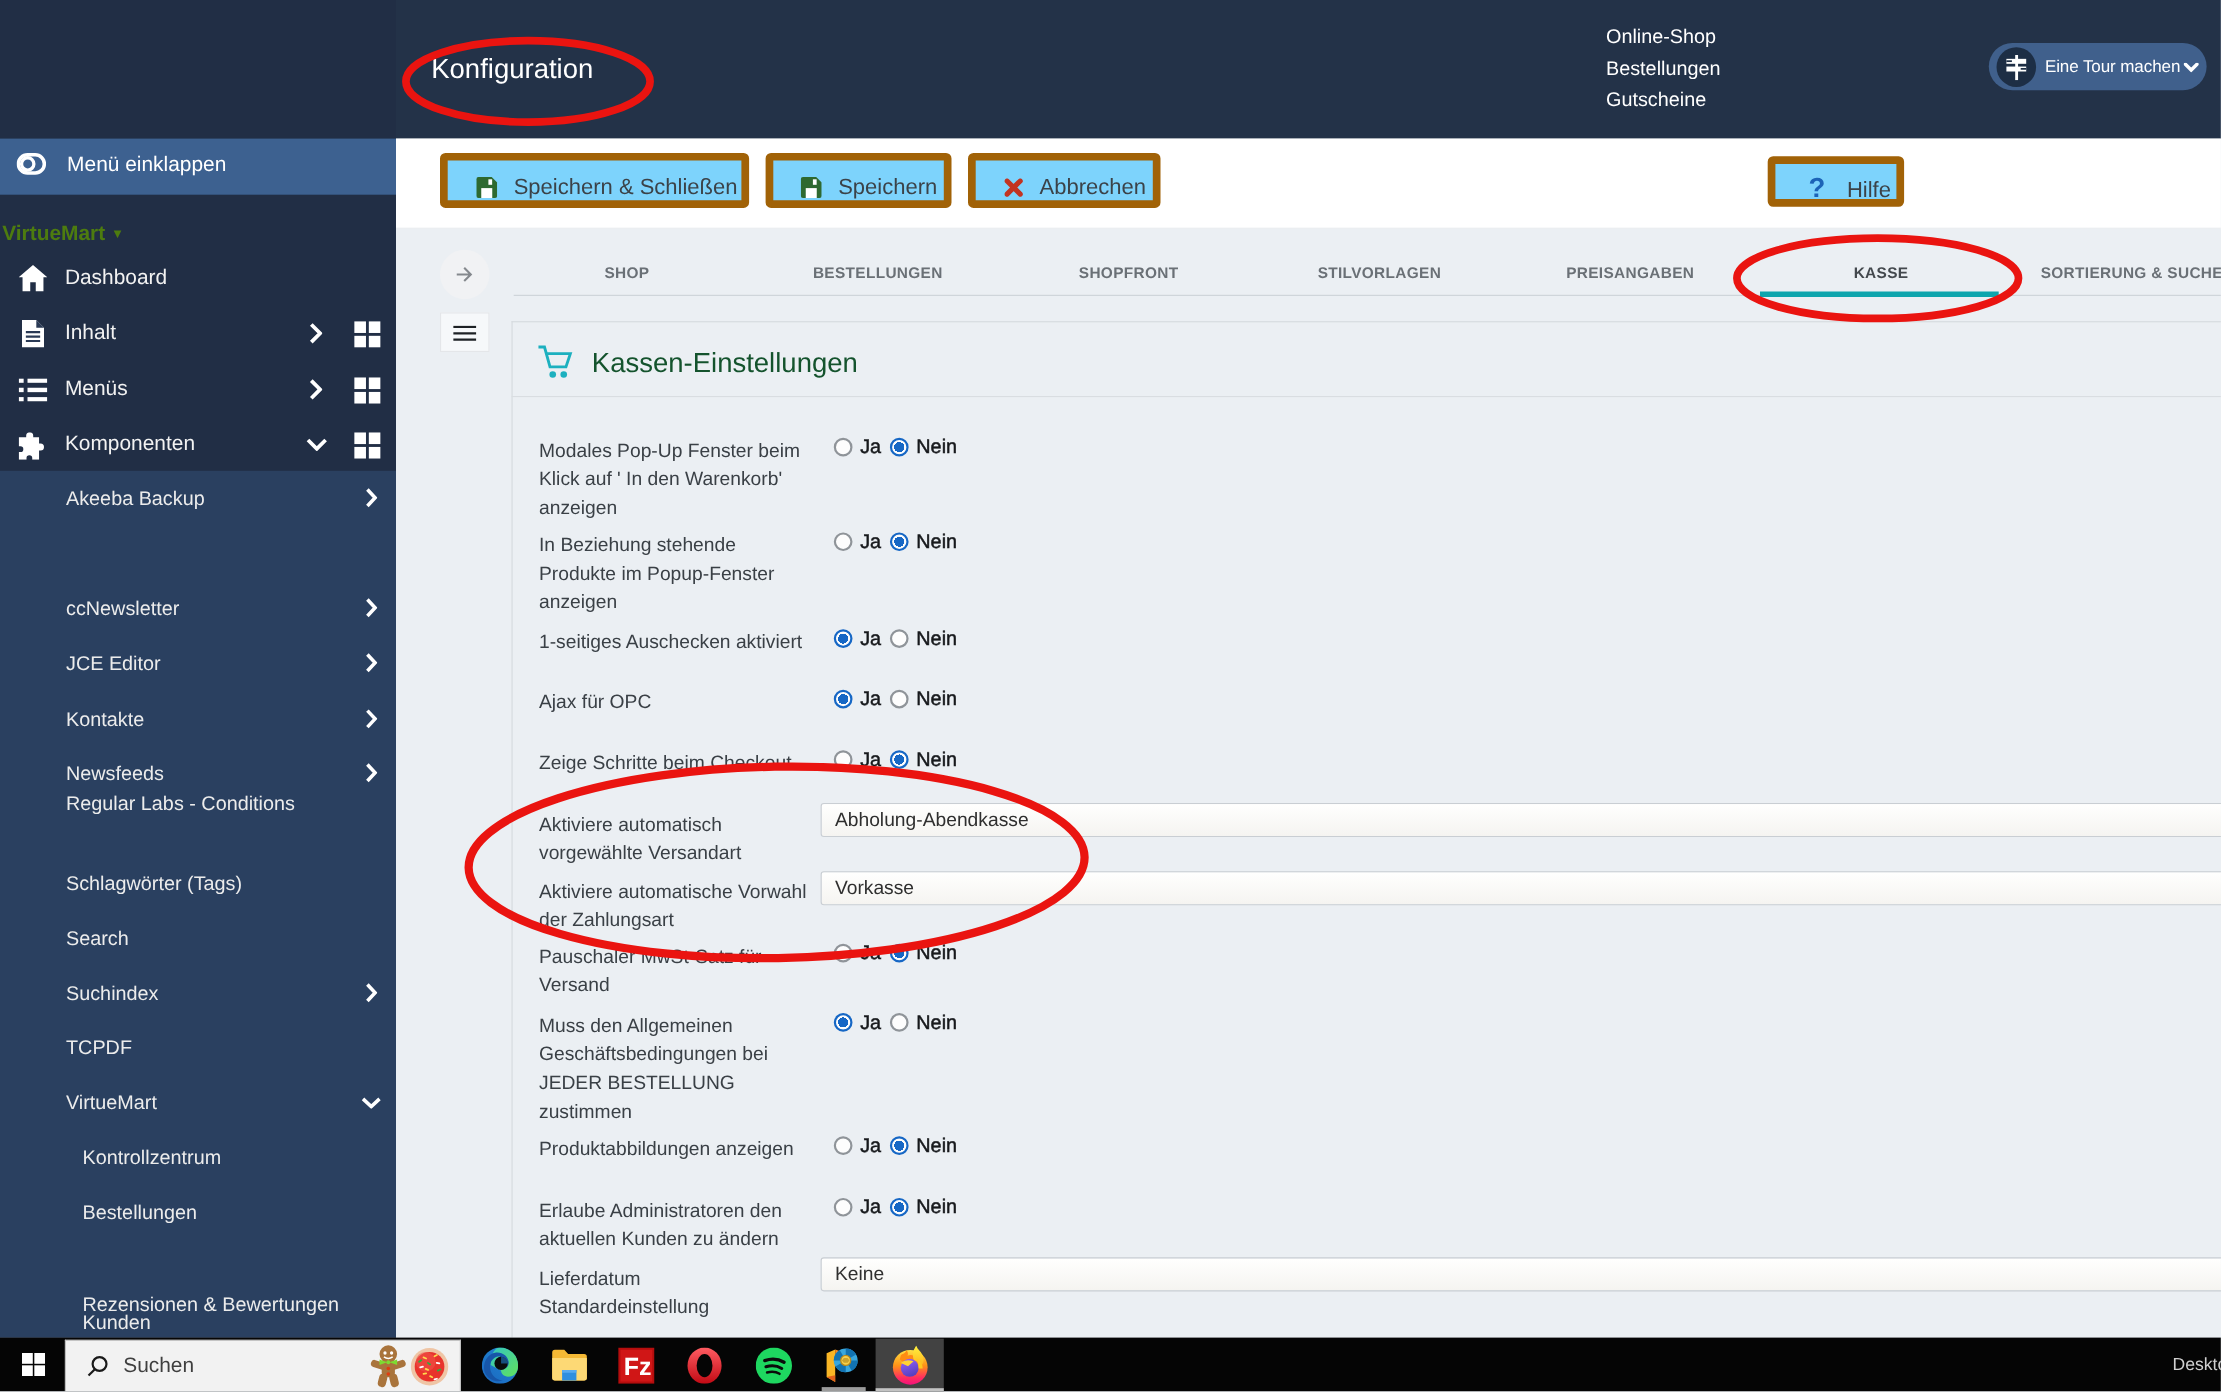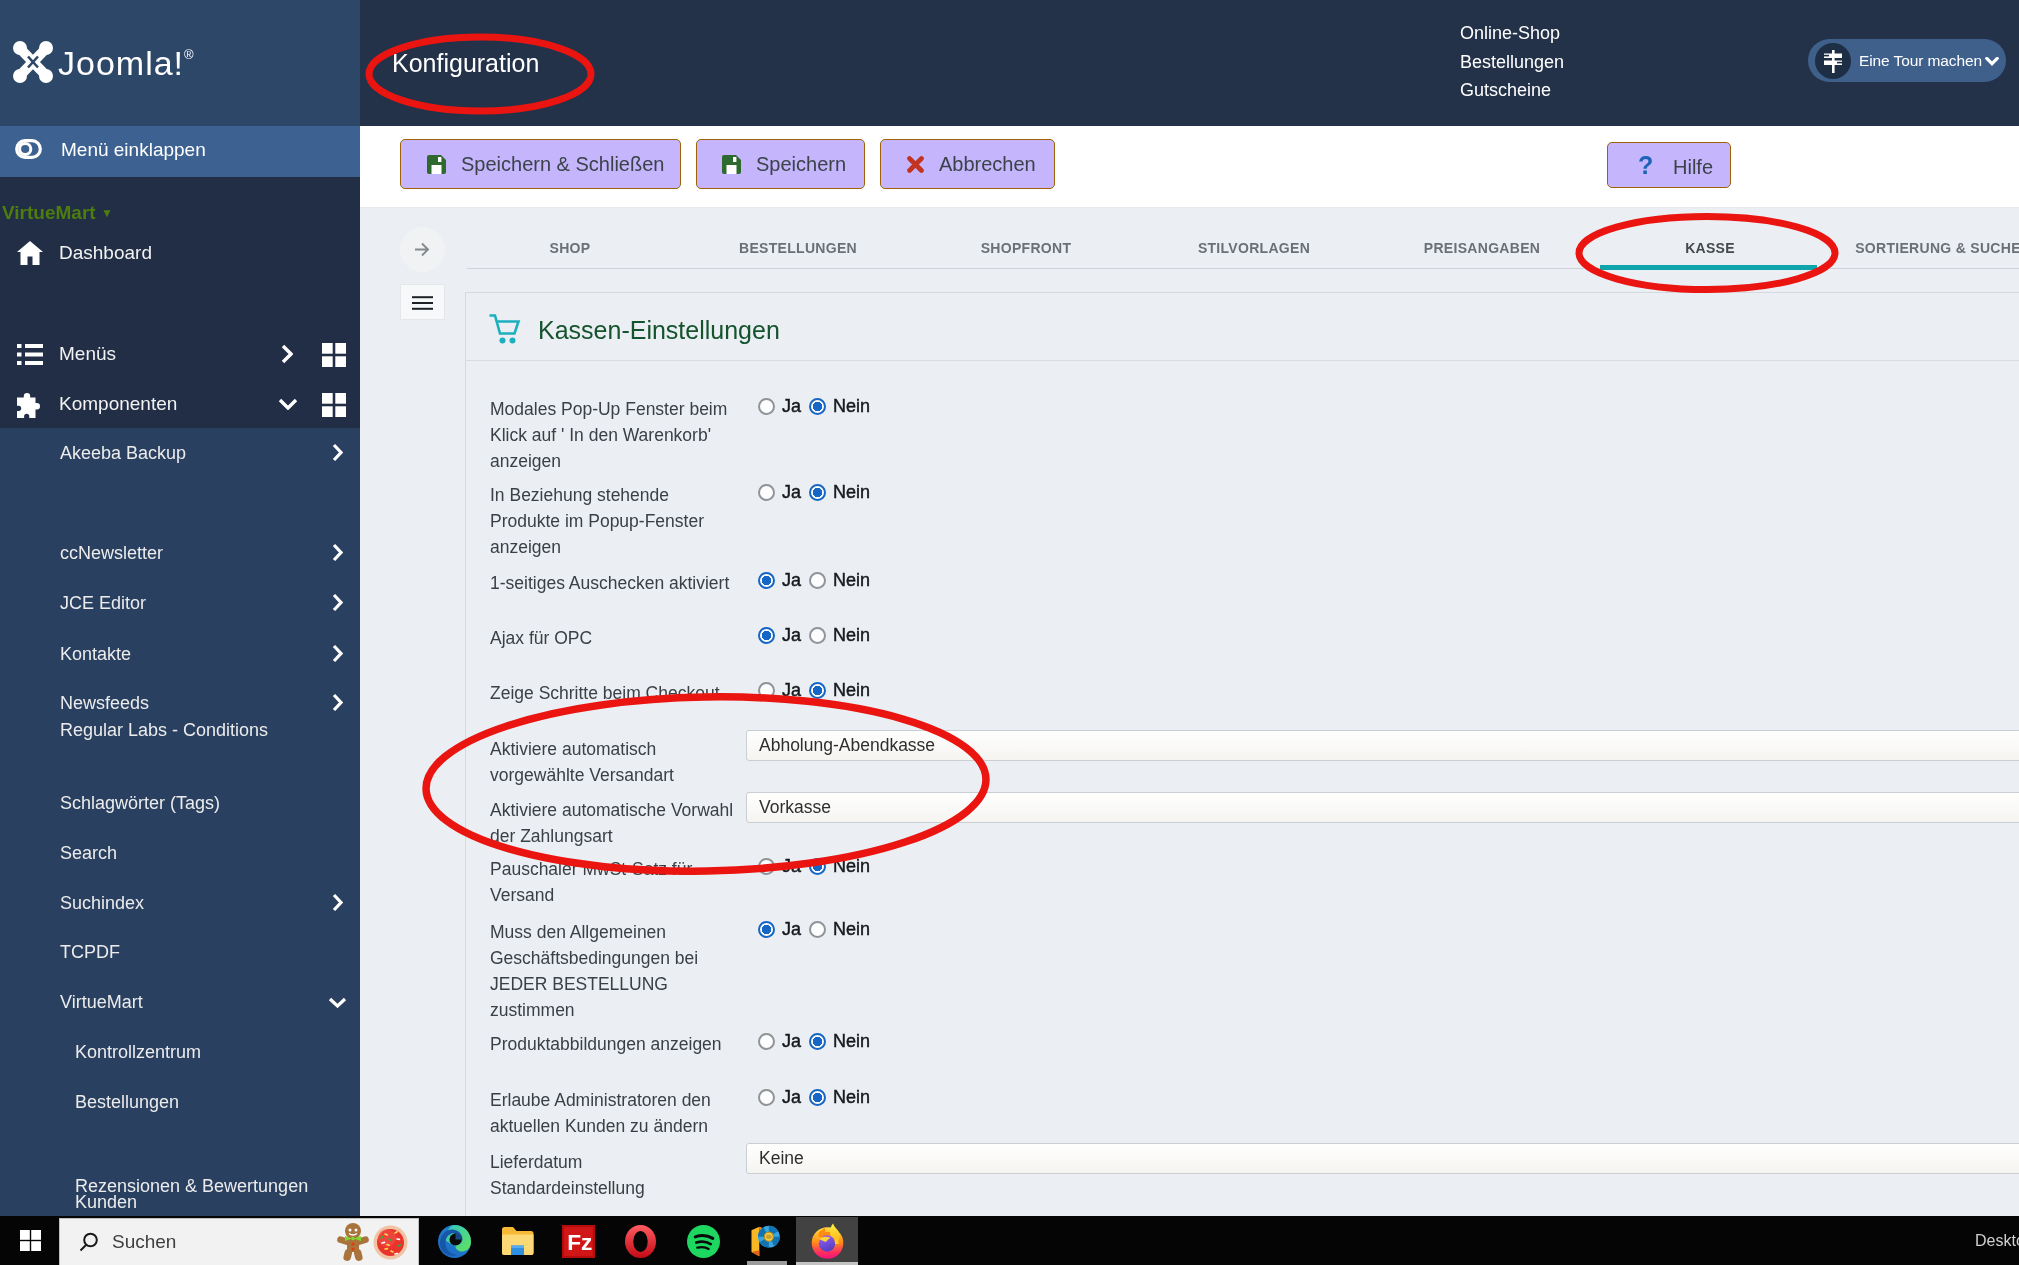--- a/index.html
+++ b/index.html
@@ -24,21 +24,21 @@
 .mitem .ico{position:absolute;left:17px;top:13px}
 .mitem .chev{position:absolute;left:281px;top:15px}
 .mitem .grid{position:absolute;left:322px;top:14px}
 #submenu{left:0;top:428px;width:360px;height:788px;background:#2a4060}
 .sitem{left:0;width:360px;height:50px;color:#ececec;font-size:18px}
 .sitem .txt{position:absolute;left:60px;top:0;line-height:50px}
 .sitem.l2 .txt{left:75px}
 .sitem .chev{position:absolute;left:332px;top:15px}
 
 #toolstrip{left:360px;top:126px;width:1659px;height:82px;background:#fff;border-bottom:1px solid #e6eaee}
-.tbtn{height:50px;background:#c4b5fd;border:1px solid #a16207;border-radius:5px;color:#3b4248;font-size:20px}
+.tbtn{height:50px;background:#7dd3fc;border:7px solid #a16207;border-radius:5px;color:#3b4248;font-size:20px}
 .tbtn .txt{position:absolute;top:0;line-height:48px;white-space:nowrap}
 
 .tab{top:236px;height:24px;line-height:24px;font-size:14px;font-weight:700;letter-spacing:.3px;color:#6a7076;text-align:center}
 #tabline{left:467px;top:268px;width:1552px;height:1px;background:#ccd2d8}
 #tealbar{left:1600px;top:265px;width:217px;height:5px;background:#0ea5ad}
 #circarrow{left:400px;top:227px;width:45px;height:45px;border-radius:50%;background:#f1f2f4}
 #hambox{left:400px;top:284px;width:45px;height:36px;background:#f6f8fa;border:1px solid #e4e6e9}
 
 #panel{left:465px;top:292px;width:1554px;height:924px;border-left:1px solid #d5dade;border-top:1px solid #d5dade}
 #ptitlesec{left:465px;top:292px;width:1554px;height:69px;border-bottom:1px solid #d9dde1}
@@ -78,53 +78,57 @@
           </g>
     </svg>
   </div>
   <div class="txt">Eine Tour machen</div>
   <svg style="position:absolute;left:177px;top:18px" width="14" height="9" viewBox="0 0 16 10">
         <path d="M2 1.5 L8 7.5 L14 1.5" stroke="#fff" stroke-width="3.6" fill="none" stroke-linecap="round"></path>
       </svg>
 </div>
 
 <div class="abs" id="sidebar"></div>
-<div class="abs" id="logoband">
-  <svg style="position:absolute;left:13px;top:41px" width="40" height="42" viewBox="0 0 40 42">
-    <g stroke="#fff" stroke-width="10" stroke-linecap="round" fill="none">
-      <path d="M7,7.5 L33,34.5"></path>
-          <path d="M33,7.5 L7,34.5"></path>
-    </g>
-    <g fill="#fff">
-      <circle cx="7" cy="7" r="7"></circle>
-          <circle cx="33" cy="7" r="7"></circle>
-      <circle cx="7" cy="35" r="7"></circle>
-          <circle cx="33" cy="35" r="7"></circle>
-    </g>
-    <g stroke="#2d4769" stroke-width="2.6" fill="none">
-      <path d="M15,15.5 L25,26.5"></path>
-          <path d="M25,15.5 L15,26.5"></path>
-    </g>
-  </svg>
-  <div style="position:absolute;left:58px;top:44px;color:#fff;font-size:34px;letter-spacing:1px">Joomla!<span style="font-size:13px;vertical-align:16px">®</span></div>
-</div>
 <div class="abs" id="collband">
   <svg style="position:absolute;left:15px;top:13px" width="27" height="20" viewBox="0 0 27 20">
     <rect x="1.7" y="1.7" width="23.6" height="16.6" rx="8.3" fill="none" stroke="#fff" stroke-width="3.2"></rect>
     <circle cx="10.2" cy="10" r="5.6" fill="none" stroke="#fff" stroke-width="3"></circle>
   </svg>
   <div class="txt">Menü einklappen</div>
 </div>
 <div class="abs" id="vmlink">VirtueMart <span style="font-size:12px;vertical-align:2px">▼</span></div>
 
 <div class="abs mitem" style="top:228px">
   <svg class="ico" width="26" height="24" viewBox="0 0 26 24">
         <path fill="#fff" d="M13 0 L26 11 L22.5 11 L22.5 24 L15.5 24 L15.5 15.5 L10.5 15.5 L10.5 24 L3.5 24 L3.5 11 L0 11 Z"></path>
       </svg>
   <div class="txt">Dashboard</div>
+</div>
+<div class="abs mitem" style="top:278px">
+  <svg class="ico" style="left:20px" width="20" height="25" viewBox="0 0 20 25">
+        <path fill="#fff" d="M0 0 H13 L20 7 V25 H0 Z"></path>
+        <path fill="#2a3a55" d="M13 0 L20 7 H13 Z"></path>
+        <g stroke="#2a3a55" stroke-width="2">
+          <path d="M3.5 11 H16.5"></path>
+          <path d="M3.5 15 H16.5"></path>
+          <path d="M3.5 19 H16.5"></path>
+        </g>
+      </svg>
+  <div class="txt">Inhalt</div>
+  <svg class="chev" width="12" height="20" viewBox="0 0 12 20">
+        <path d="M2 2 L10 10 L2 18" stroke="#fff" stroke-width="3.4" fill="none"></path>
+      </svg>
+  <svg class="grid" width="24" height="24" viewBox="0 0 24 24">
+        <g fill="#fff">
+          <rect x="0" y="0" width="10.7" height="10.7"></rect>
+          <rect x="13.3" y="0" width="10.7" height="10.7"></rect>
+          <rect x="0" y="13.3" width="10.7" height="10.7"></rect>
+          <rect x="13.3" y="13.3" width="10.7" height="10.7"></rect>
+        </g>
+      </svg>
 </div>
 <div class="abs mitem" style="top:329px">
   <svg class="ico" style="top:15px" width="26" height="21" viewBox="0 0 26 21">
         <g fill="#fff">
           <rect x="0" y="0" width="4.5" height="4"></rect>
           <rect x="8" y="0" width="18" height="4"></rect>
           <rect x="0" y="8.5" width="4.5" height="4"></rect>
           <rect x="8" y="8.5" width="18" height="4"></rect>
           <rect x="0" y="17" width="4.5" height="4"></rect>
           <rect x="8" y="17" width="18" height="4"></rect>

